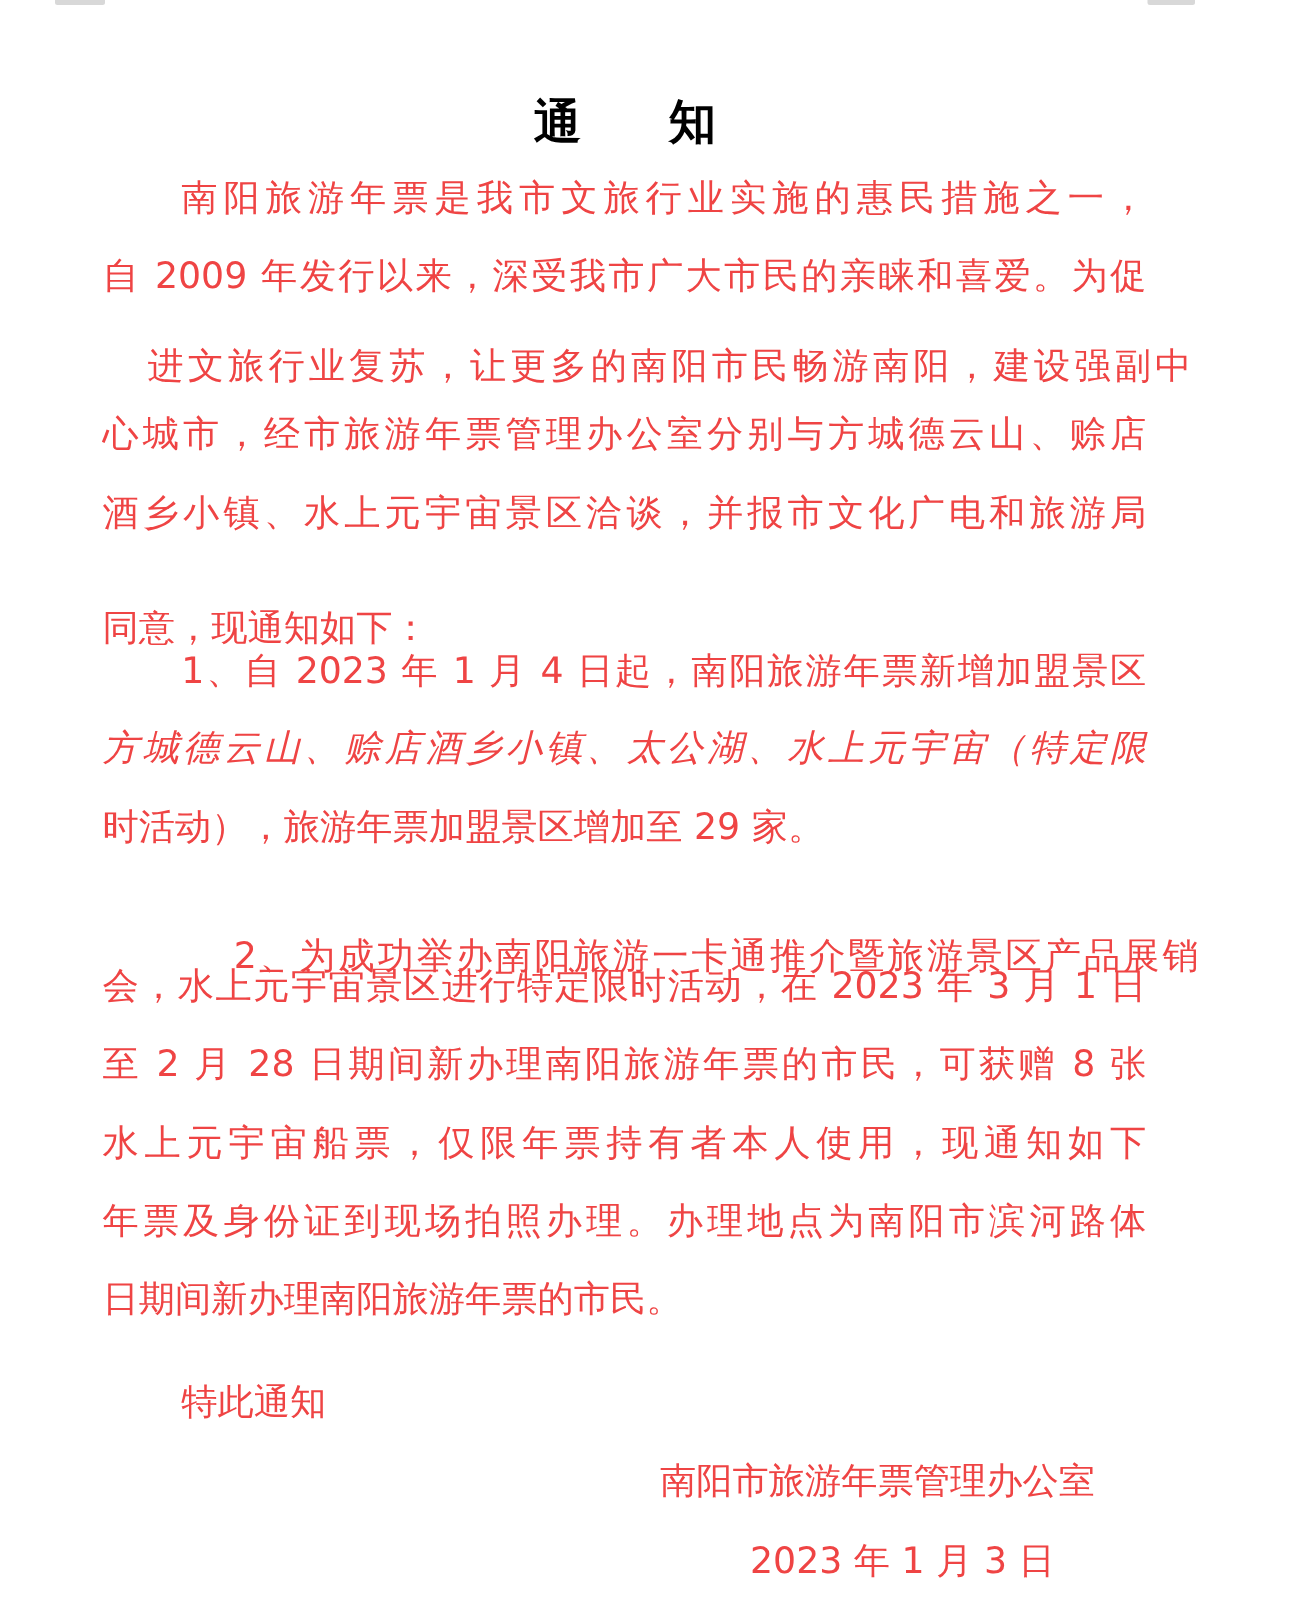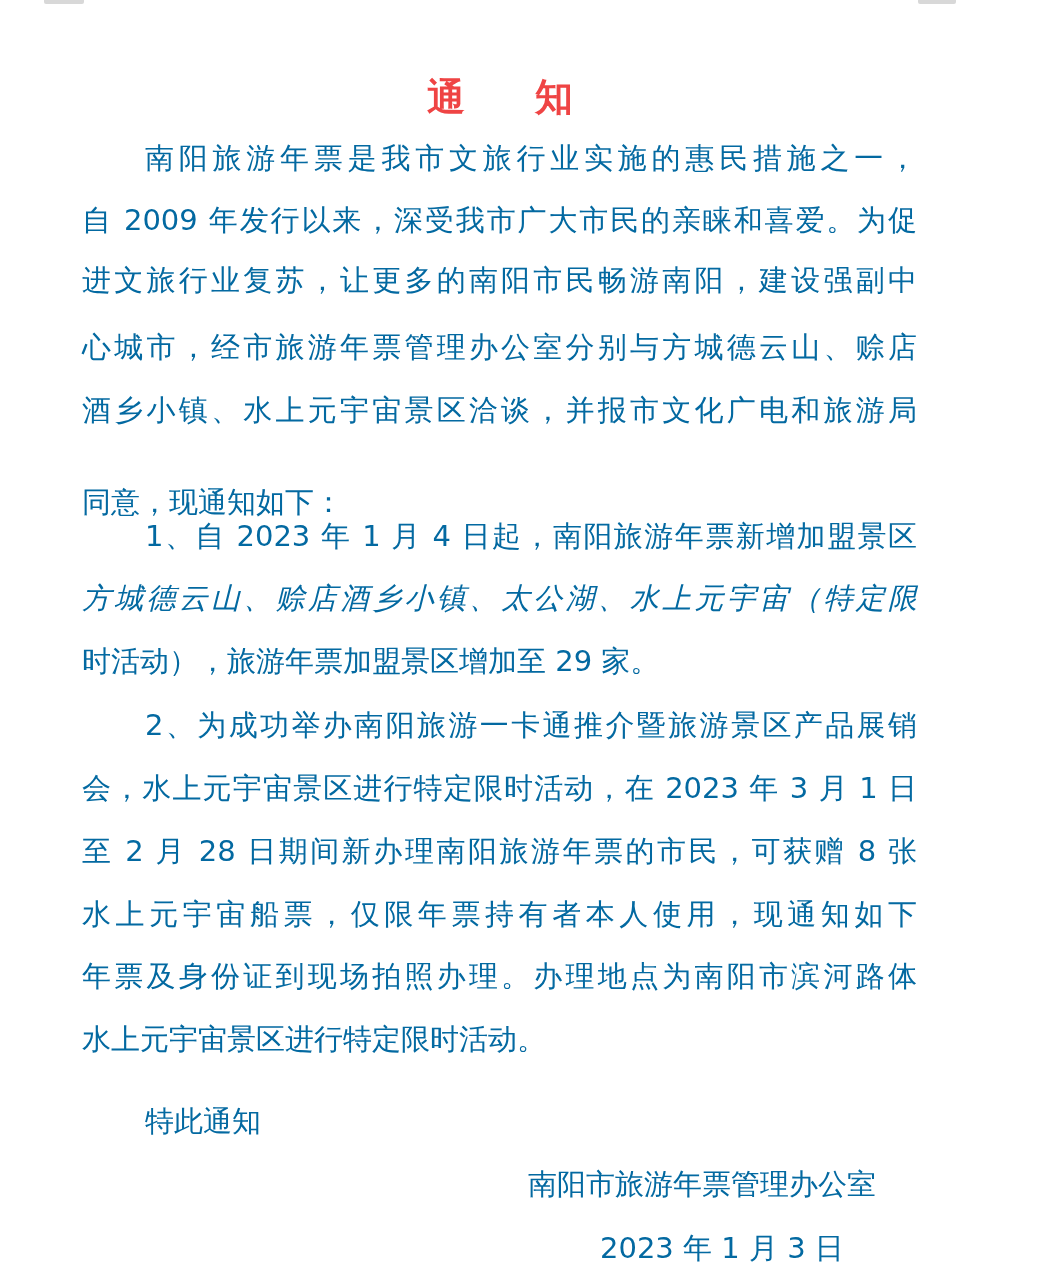--- a/index.html
+++ b/index.html
@@ -27,33 +27,33 @@
 
     .title {
       position: absolute;
       top: 72px;
       left: 0;
       width: 1000px;
       text-align: center;
       font-size: 38px;
       font-weight: bold;
       letter-spacing: 0;
-      color: #ef4444;
+      color: #000000;
     }
     .title span { display: inline-block; }
     .title .gap { width: 70px; }
 
     .line {
       position: absolute;
       left: 82px;
       width: 835px;
       font-size: 29px;
       line-height: 40px;
       white-space: nowrap;
-      color: #0369a1;
+      color: #ef4444;
       text-align: justify;
       text-align-last: justify;
     }
     .line.last { text-align-last: left; }
     .line.indent { left: 145px; width: 772px; }
     .line.closing { left: 145px; text-align-last: left; }
     .line.sign { left: 528px; width: 380px; text-align-last: left; }
     .line.date { left: 600px; width: 230px; text-align-last: left; }
   </style>
 </head>
@@ -61,31 +61,31 @@
 
 <div class="corner-mark left"></div>
 <div class="corner-mark right"></div>
 
 <div class="title">
   <span>通</span><span class="gap"></span><span>知</span>
 </div>
 
 <div class="line indent" style="top:138px;">南阳旅游年票是我市文旅行业实施的惠民措施之一，</div>
 <div class="line" style="top:200px;">自 2009 年发行以来，深受我市广大市民的亲睐和喜爱。为促</div>
-<div class="line" style="top:260px;">进文旅行业复苏，让更多的南阳市民畅游南阳，建设强副中</div>
+<div class="line" style="top:272px;margin-left:36px;">进文旅行业复苏，让更多的南阳市民畅游南阳，建设强副中</div>
 <div class="line" style="top:327px;">心城市，经市旅游年票管理办公室分别与方城德云山、赊店</div>
 <div class="line" style="top:390px;">酒乡小镇、水上元宇宙景区洽谈，并报市文化广电和旅游局</div>
 <div class="line last" style="top:472px;margin-top:10px;">同意，现通知如下：</div>
 
 <div class="line indent" style="top:516px;">1、自 2023 年 1 月 4 日起，南阳旅游年票新增加盟景区</div>
 <div class="line" style="top:578px;font-style:italic;">方城德云山、赊店酒乡小镇、太公湖、水上元宇宙（特定限</div>
 <div class="line last" style="top:641px;">时活动），旅游年票加盟景区增加至 29 家。</div>
 
-<div class="line indent" style="top:705px;">2、为成功举办南阳旅游一卡通推介暨旅游景区产品展销</div>
+<div class="line indent" style="top:744px;margin-left:42px;">2、为成功举办南阳旅游一卡通推介暨旅游景区产品展销</div>
 <div class="line" style="top:768px;">会，水上元宇宙景区进行特定限时活动，在 2023 年 3 月 1 日</div>
 <div class="line" style="top:831px;">至 2 月 28 日期间新办理南阳旅游年票的市民，可获赠 8 张</div>
 <div class="line" style="top:894px;">水上元宇宙船票，仅限年票持有者本人使用，现通知如下</div>
 <div class="line" style="top:956px;">年票及身份证到现场拍照办理。办理地点为南阳市滨河路体</div>
-<div class="line last" style="top:1019px;">水上元宇宙景区进行特定限时活动。</div>
+<div class="line last" style="top:1019px;">日期间新办理南阳旅游年票的市民。</div>
 
 <div class="line closing" style="top:1101px;">特此通知</div>
 <div class="line sign" style="top:1164px;">南阳市旅游年票管理办公室</div>
 <div class="line date" style="top:1228px;">2023 年 1 月 3 日</div>
 
 </body></html>

